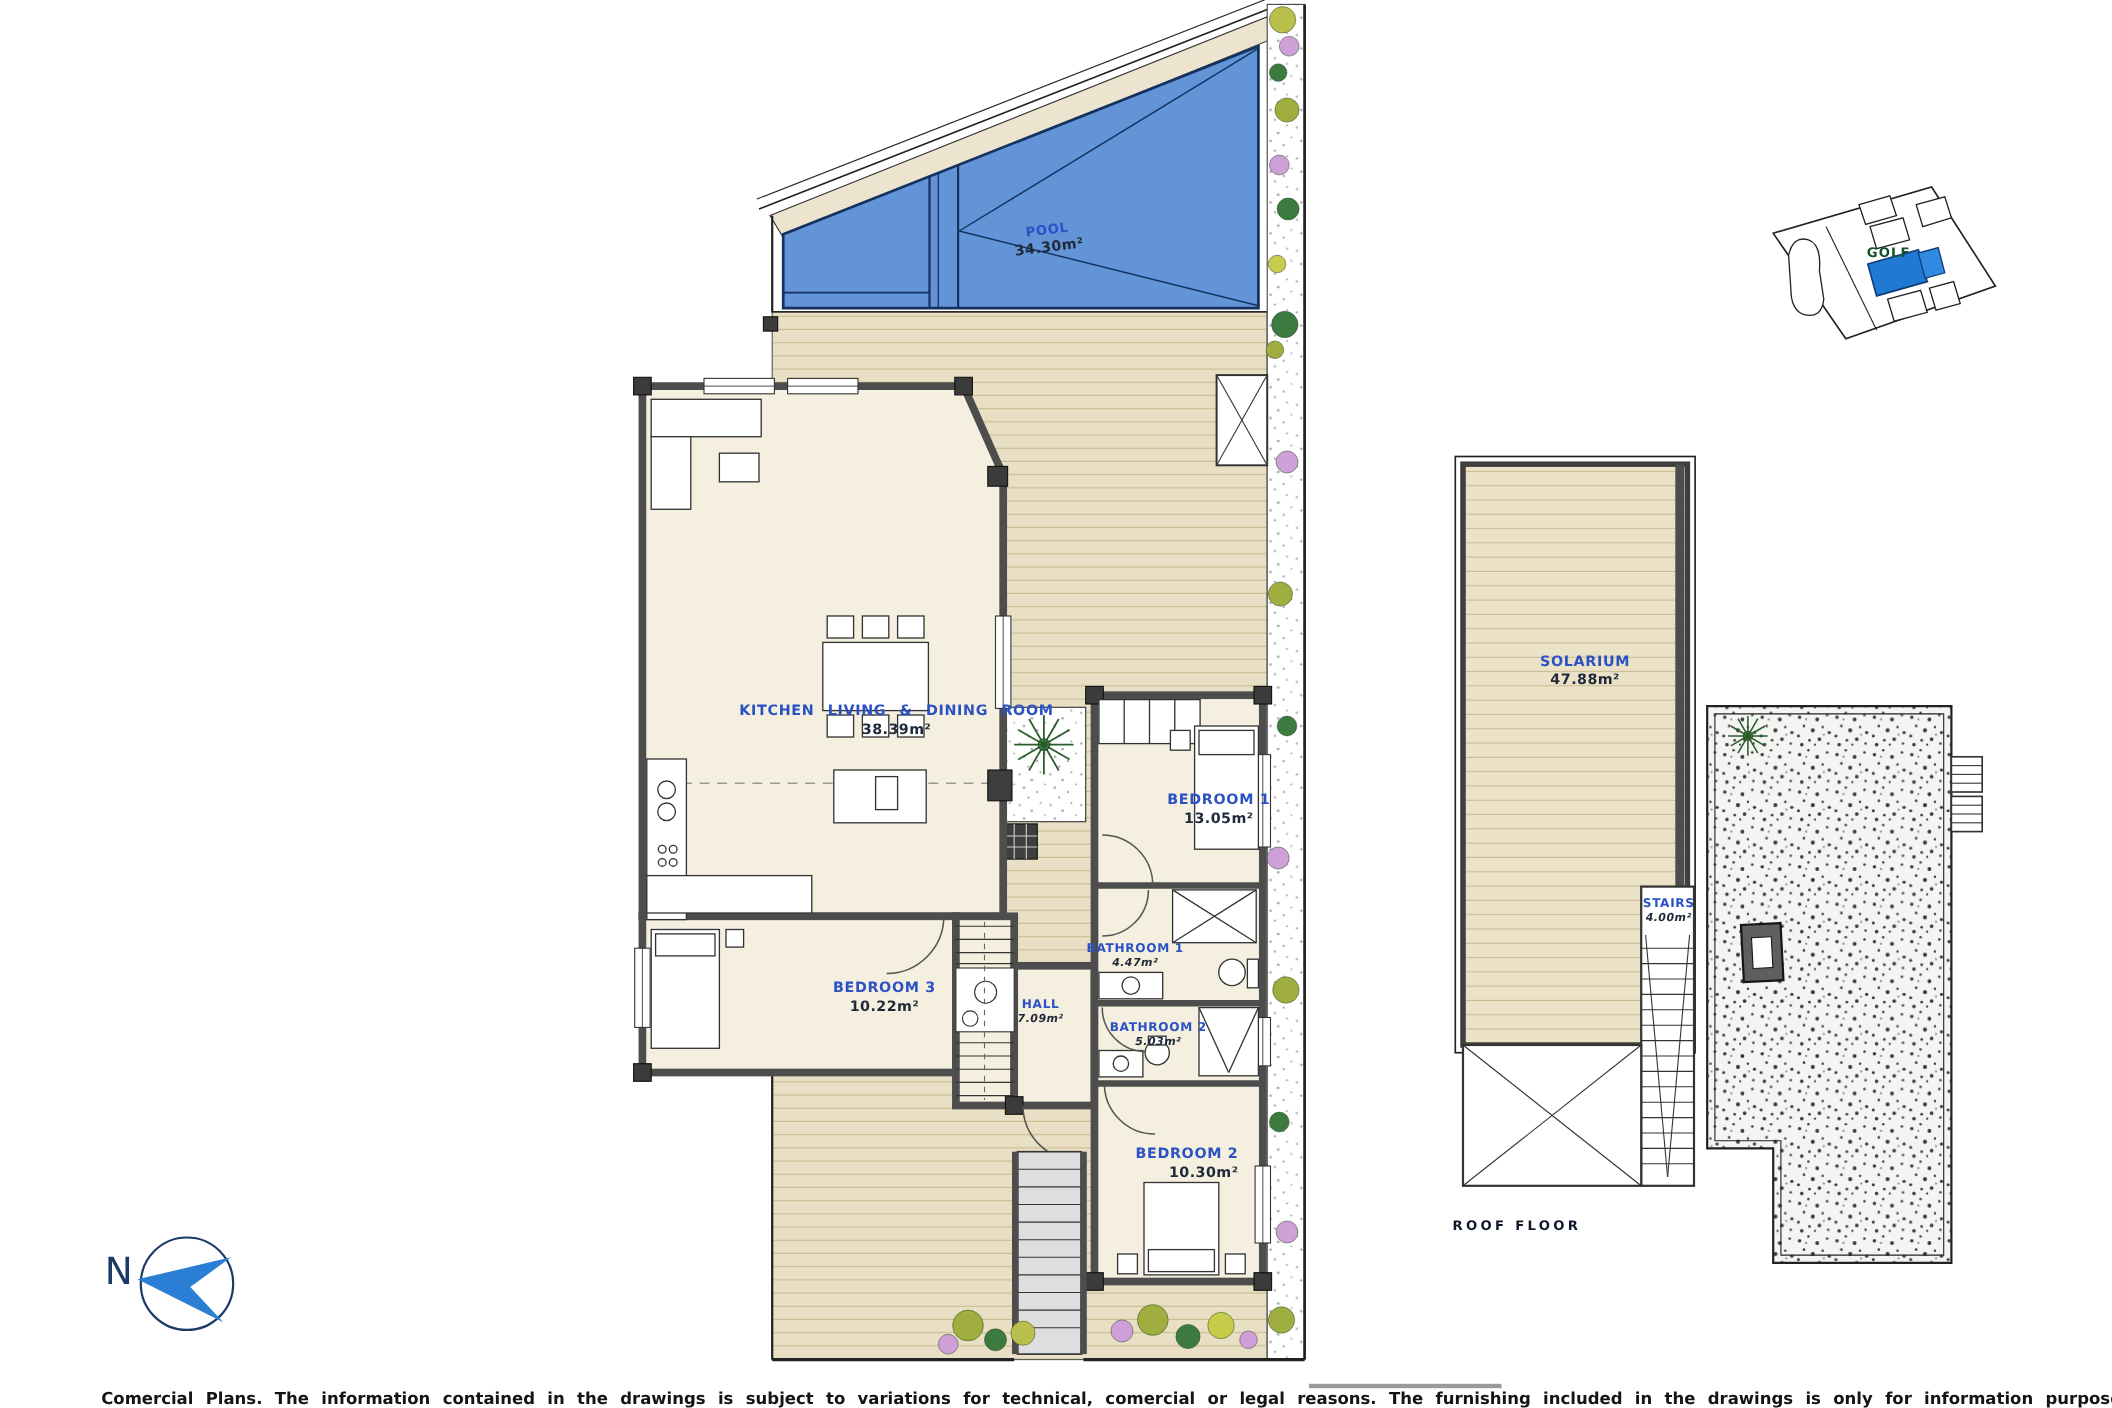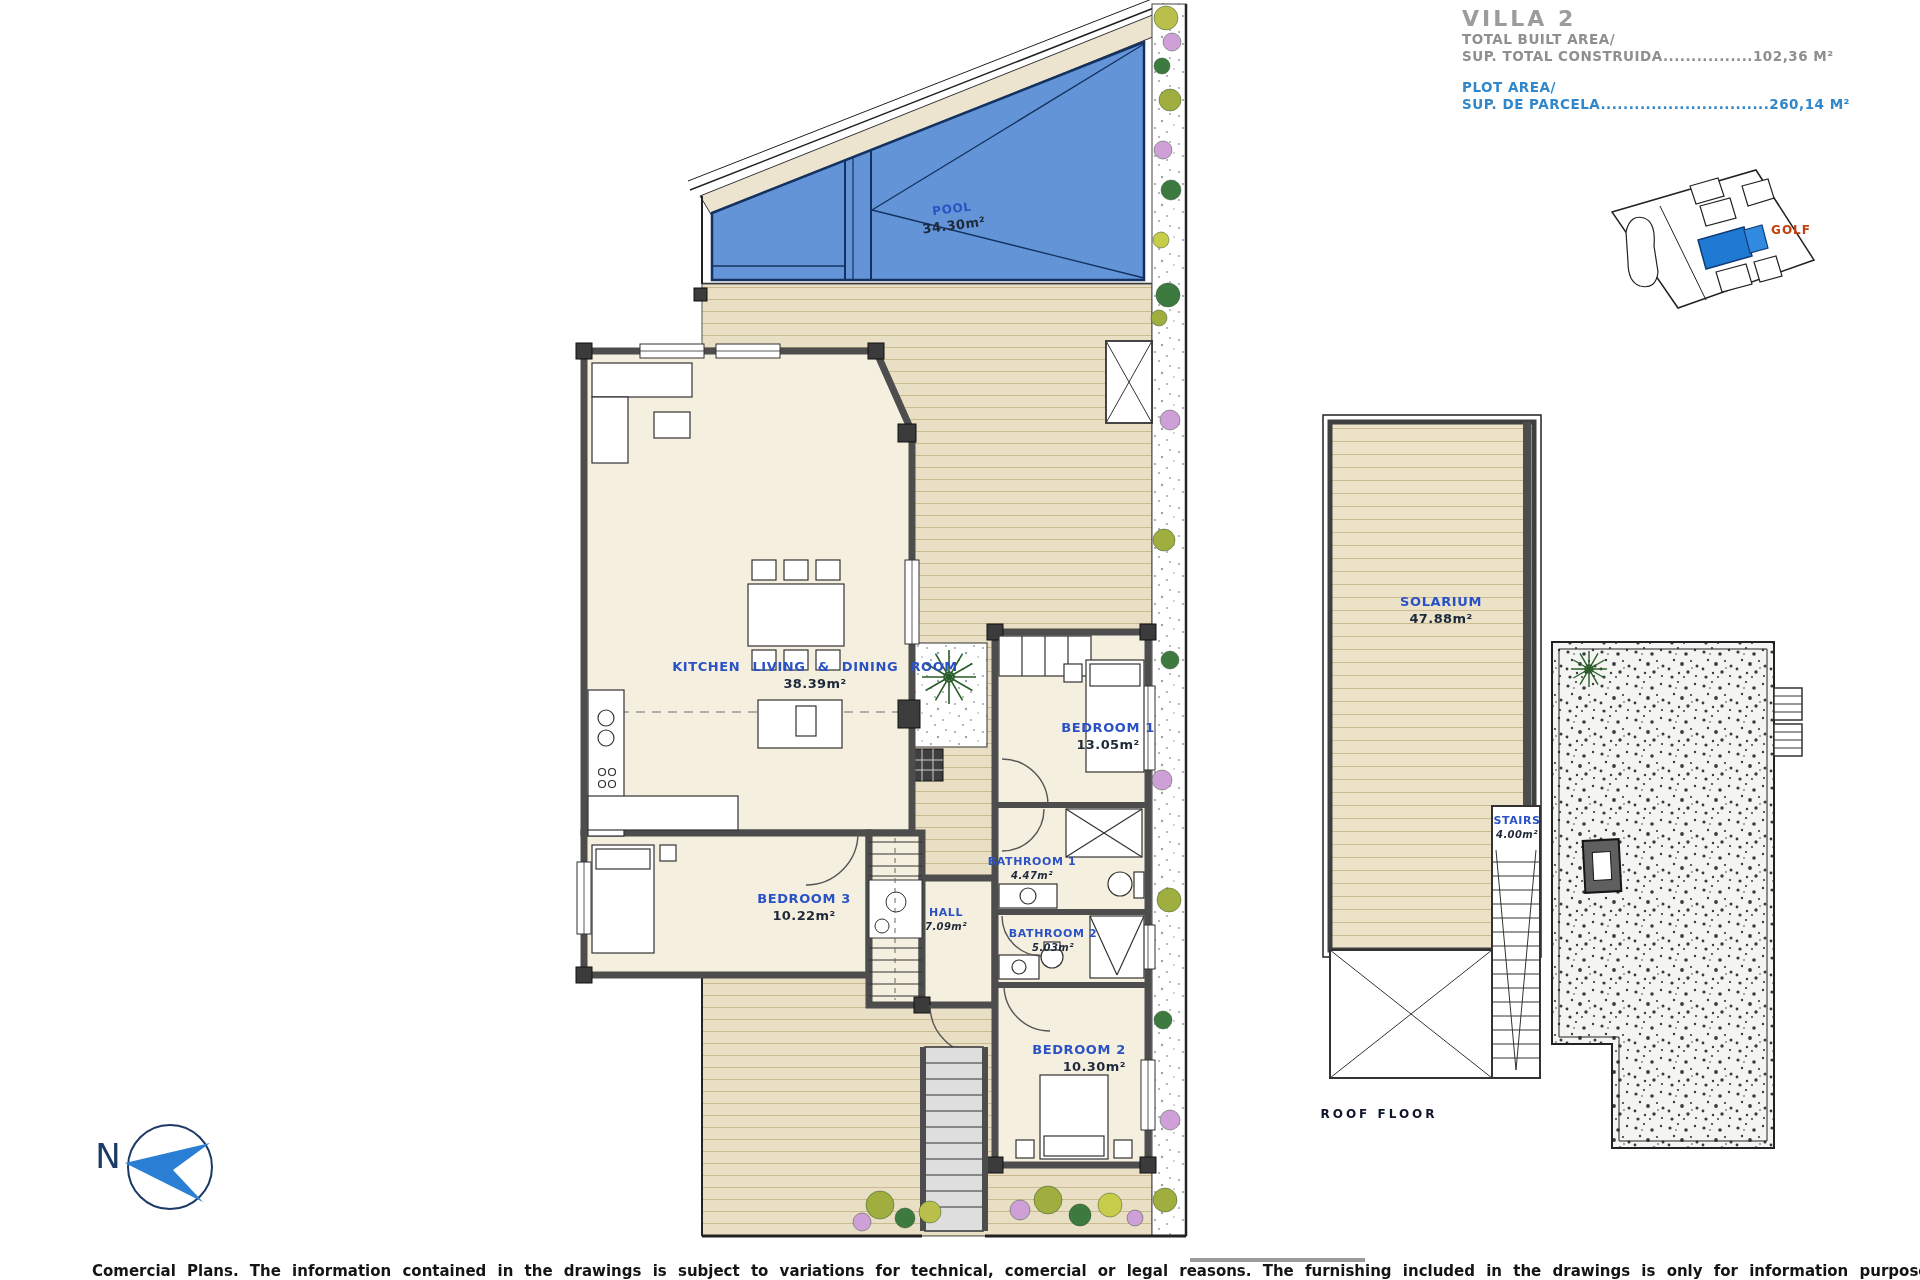--- a/index.html
+++ b/index.html
@@ -11,21 +11,21 @@
   .room-area{display:block;color:#1e2a3a;font-size:13px;letter-spacing:.4px;}
   .small .room-name{font-size:11px;}
   .small .room-area{font-size:10px;font-style:italic;}
   .floor-caption{position:absolute;transform:translate(-50%,-50%);color:#0f172a;font-size:12px;font-weight:bold;letter-spacing:3px;white-space:nowrap;}
   .kitchen-name{word-spacing:7px;}
   #title-block{position:absolute;left:1462px;top:6px;width:420px;}
   .tb-villa{color:#9c9c9c;font-size:22px;font-weight:bold;letter-spacing:3px;}
   .tb-gray{color:#8f8f8f;font-size:13.5px;font-weight:bold;letter-spacing:.5px;line-height:1.25;}
   .tb-blue{color:#3187c9;font-size:13.5px;font-weight:bold;letter-spacing:.5px;line-height:1.25;}
   .tb-spacer{height:14px;}
-  #golf-lbl{position:absolute;transform:translate(-50%,-50%);left:1791px;top:230px;color:#c2410c;font-size:12px;font-weight:bold;letter-spacing:1px;}
+  #golf-lbl{position:absolute;transform:translate(-50%,-50%);left:1717px;top:230px;color:#14532d;font-size:12px;font-weight:bold;letter-spacing:1px;}
   #north-n{position:absolute;transform:translate(-50%,-50%);left:108px;top:1156px;color:#1c3a66;font-size:34px;font-weight:normal;}
   #disclaimer{position:absolute;left:92px;top:1262px;width:1810px;color:#141414;font-size:15px;font-weight:bold;word-spacing:6px;white-space:nowrap;}
   #pool-lbl{transform:translate(-50%,-50%) rotate(-7deg);}
   #bottom-seg{position:absolute;left:1190px;top:1258px;width:175px;height:4px;background:#9a9a9a;}
 </style>
 </head>
 <body>
 
 <div id="sheet">
 
@@ -370,37 +370,29 @@
     <polygon points="1716,272 1746,264 1752,284 1722,292" stroke-width="1.2"></polygon>
     <polygon points="1754,262 1776,256 1782,276 1760,282" stroke-width="1.2"></polygon>
   </g>
 
   <g>
     <circle cx="170" cy="1167" r="42" fill="none" stroke="#1c3a66" stroke-width="2"></circle>
     <polygon points="125,1163 210,1143 173,1170 203,1202" fill="#2a7fd4"></polygon>
   </g>
 </svg>
 
-<div id="title-block">
-  <div class="tb-villa">VILLA 2</div>
-  <div class="tb-gray">TOTAL BUILT AREA/</div>
-  <div class="tb-gray">SUP. TOTAL CONSTRUIDA................102,36 M²</div>
-  <div class="tb-spacer"></div>
-  <div class="tb-blue">PLOT AREA/</div>
-  <div class="tb-blue">SUP. DE PARCELA..............................260,14 M²</div>
-</div>
 
 <div id="golf-lbl">GOLF</div>
 
 <div class="lbl" id="pool-lbl" style="left:953px;top:218px;">
   <span class="room-name" style="font-size:12px;">POOL</span>
   <span class="room-area">34.30m²</span>
 </div>
 
-<div class="lbl" style="left:815px;top:676px;">
+<div class="lbl" style="left:815px;top:656px;">
   <span class="room-name kitchen-name">KITCHEN LIVING &amp; DINING ROOM</span>
   <span class="room-area">38.39m²</span>
 </div>
 
 <div class="lbl" style="left:1108px;top:737px;">
   <span class="room-name">BEDROOM 1</span>
   <span class="room-area">13.05m²</span>
 </div>
 
 <div class="lbl small" style="left:1032px;top:869px;">

